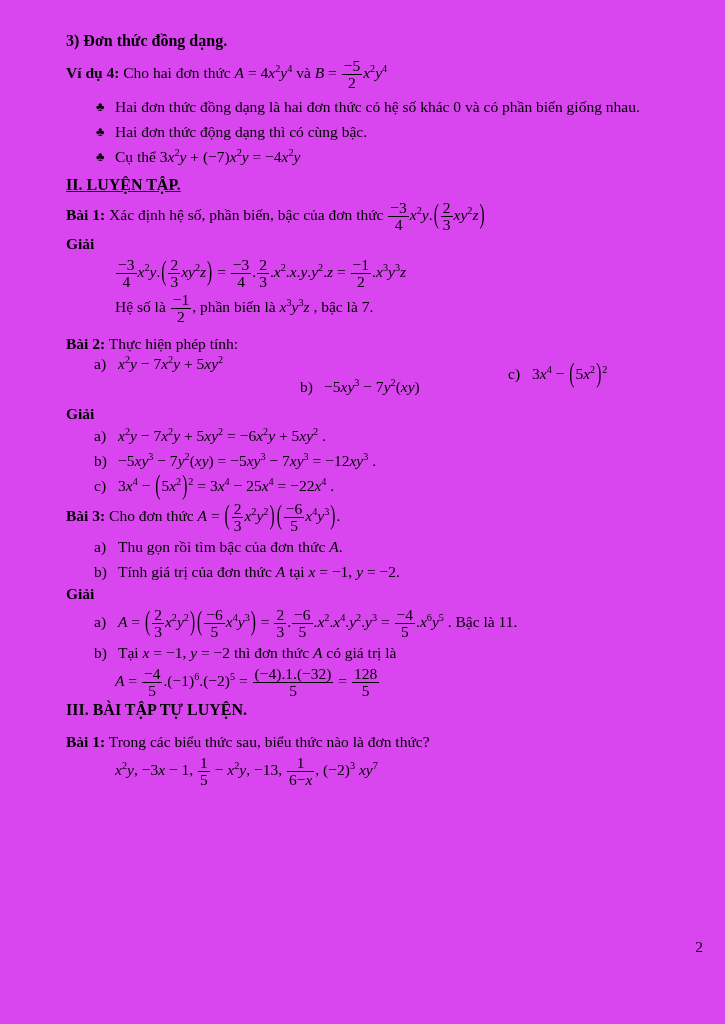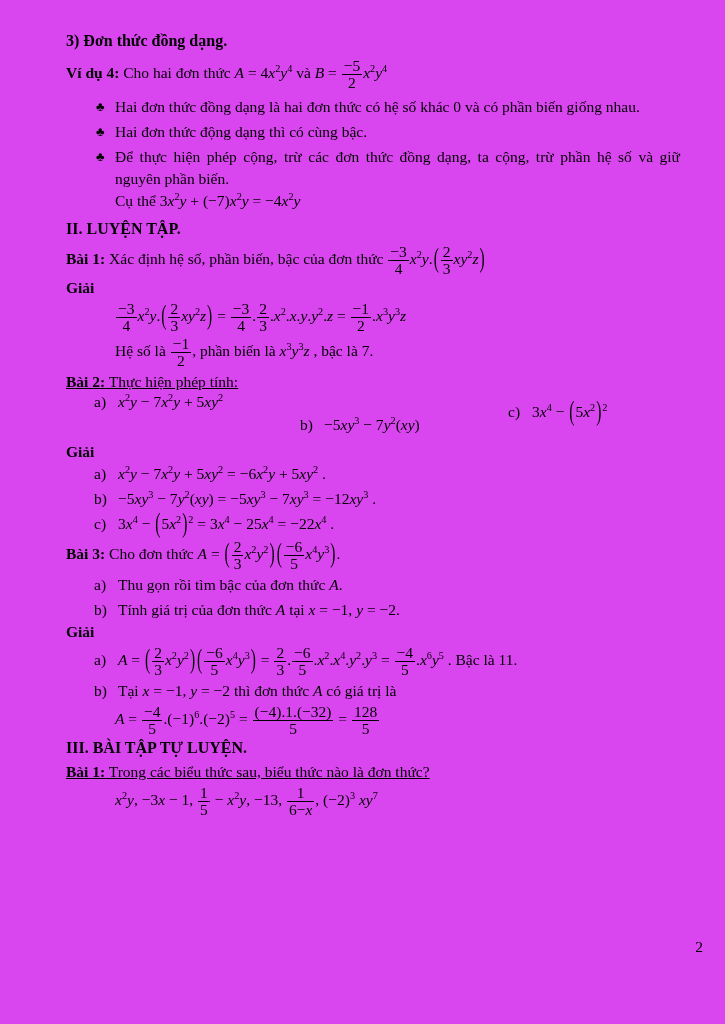--- a/index.html
+++ b/index.html
@@ -30,42 +30,42 @@
 </style>
 </head>
 <body>
 
 <div class="page">
   <div class="doc">
       <div class="ln h"><span class="bd">3) Đơn thức đồng dạng.</span></div>
       <div class="ln" style="margin-top: 6px;"><span class="bd">Ví dụ 4:</span><span> Cho hai đơn thức </span><span class="m"><span class="it">A</span><span> = 4</span><span class="it">x</span><span class="sup"><span>2</span></span><span class="it">y</span><span class="sup"><span>4</span></span></span><span> và </span><span class="m"><span class="it">B</span><span> = </span><span class="frac"><span class="num"><span>−5</span></span><span class="den"><span>2</span></span></span><span class="it">x</span><span class="sup"><span>2</span></span><span class="it">y</span><span class="sup"><span>4</span></span></span></div>
       <div class="ln bu nowrap" style="margin-top: 5px;"><span class="mkr">♣</span><span><span>Hai đơn thức đồng dạng là hai đơn thức có hệ số khác 0 và có phần biến giống nhau.</span></span></div>
       <div class="ln bu" style="margin-top: 3px;"><span class="mkr">♣</span><span><span>Hai đơn thức động dạng thì có cùng bậc.</span></span></div>
-      <div class="ln bu just" style="margin-top: 3px;"><span class="mkr">♣</span><span><span>Để thực hiện phép cộng, trừ các đơn thức đồng dạng, ta cộng, trừ phần hệ số và giữ nguyên phần biến.</span></span></div>
+      <div class="ln bu just" style="margin-top: 3px;"><span class="mkr">♣</span></div>
       <div class="ln ind2"><span>Cụ thể </span><span class="m"><span>3</span><span class="it">x</span><span class="sup"><span>2</span></span><span class="it">y</span><span> + (−7)</span><span class="it">x</span><span class="sup"><span>2</span></span><span class="it">y</span><span> = −4</span><span class="it">x</span><span class="sup"><span>2</span></span><span class="it">y</span></span></div>
-      <div class="ln h" style="margin-top: 6px;"><span class="bd">II. LUYỆN TẬP.</span></div>
+      <div class="ln h" style="margin-top: 6px; text-decoration: underline;"><span class="bd">II. LUYỆN TẬP.</span></div>
       <div class="ln" style="margin-top: 4px;"><span class="bd">Bài 1:</span><span> Xác định hệ số, phần biến, bậc của đơn thức </span><span class="m"><span class="frac"><span class="num"><span>−3</span></span><span class="den"><span>4</span></span></span><span class="it">x</span><span class="sup"><span>2</span></span><span class="it">y</span><span>.</span><span class="bigp">(</span><span class="frac"><span class="num"><span>2</span></span><span class="den"><span>3</span></span></span><span class="it">xy</span><span class="sup"><span>2</span></span><span class="it">z</span><span class="bigp">)</span></span></div>
       <div class="ln c"><span class="bd">Giải</span></div>
       <div class="ln ind2" style="margin-top: 2px;"><span class="m"><span class="frac"><span class="num"><span>−3</span></span><span class="den"><span>4</span></span></span><span class="it">x</span><span class="sup"><span>2</span></span><span class="it">y</span><span>.</span><span class="bigp">(</span><span class="frac"><span class="num"><span>2</span></span><span class="den"><span>3</span></span></span><span class="it">xy</span><span class="sup"><span>2</span></span><span class="it">z</span><span class="bigp">)</span><span> = </span><span class="frac"><span class="num"><span>−3</span></span><span class="den"><span>4</span></span></span><span>.</span><span class="frac"><span class="num"><span>2</span></span><span class="den"><span>3</span></span></span><span>.</span><span class="it">x</span><span class="sup"><span>2</span></span><span>.</span><span class="it">x</span><span>.</span><span class="it">y</span><span>.</span><span class="it">y</span><span class="sup"><span>2</span></span><span>.</span><span class="it">z</span><span> = </span><span class="frac"><span class="num"><span>−1</span></span><span class="den"><span>2</span></span></span><span>.</span><span class="it">x</span><span class="sup"><span>3</span></span><span class="it">y</span><span class="sup"><span>3</span></span><span class="it">z</span></span></div>
       <div class="ln ind2" style="margin-top: 2px;"><span>Hệ số là </span><span class="m"><span class="frac"><span class="num"><span>−1</span></span><span class="den"><span>2</span></span></span></span><span>, phần biến là </span><span class="m"><span class="it">x</span><span class="sup"><span>3</span></span><span class="it">y</span><span class="sup"><span>3</span></span><span class="it">z</span></span><span> , bậc là 7.</span></div>
-      <div class="ln" style="margin-top: 2px; text-decoration: underline;"><span class="bd">Bài 2:</span><span> Thực hiện phép tính:</span></div>
+      <div class="ln" style="margin-top: 8px;"><span class="bd">Bài 2:</span><span> Thực hiện phép tính:</span></div>
       <div class="row" style="height: 48px;">
         <div class="cell" style="left: 28px; top: 0px;"><span class="lbl">a)</span><span class="m"><span class="it">x</span><span class="sup"><span>2</span></span><span class="it">y</span><span> − 7</span><span class="it">x</span><span class="sup"><span>2</span></span><span class="it">y</span><span> + 5</span><span class="it">xy</span><span class="sup"><span>2</span></span></span></div>
         <div class="cell" style="left: 234px; top: 14px; margin-top: 9px;"><span class="lbl">b)</span><span class="m"><span>−5</span><span class="it">xy</span><span class="sup"><span>3</span></span><span> − 7</span><span class="it">y</span><span class="sup"><span>2</span></span><span>(</span><span class="it">xy</span><span>)</span></span></div>
         <div class="cell" style="left: 442px; top: 10px;"><span class="lbl">c)</span><span class="m"><span>3</span><span class="it">x</span><span class="sup"><span>4</span></span><span> − </span><span class="bigp">(</span><span>5</span><span class="it">x</span><span class="sup"><span>2</span></span><span class="bigp">)</span><span class="sup"><span>2</span></span></span></div>
       </div>
       <div class="ln c"><span class="bd">Giải</span></div>
       <div class="ln item"><span class="lbl">a)</span><span><span class="m"><span class="it">x</span><span class="sup"><span>2</span></span><span class="it">y</span><span> − 7</span><span class="it">x</span><span class="sup"><span>2</span></span><span class="it">y</span><span> + 5</span><span class="it">xy</span><span class="sup"><span>2</span></span><span> = −6</span><span class="it">x</span><span class="sup"><span>2</span></span><span class="it">y</span><span> + 5</span><span class="it">xy</span><span class="sup"><span>2</span></span></span><span> .</span></span></div>
       <div class="ln item" style="margin-top: 3px;"><span class="lbl">b)</span><span><span class="m"><span>−5</span><span class="it">xy</span><span class="sup"><span>3</span></span><span> − 7</span><span class="it">y</span><span class="sup"><span>2</span></span><span>(</span><span class="it">xy</span><span>) = −5</span><span class="it">xy</span><span class="sup"><span>3</span></span><span> − 7</span><span class="it">xy</span><span class="sup"><span>3</span></span><span> = −12</span><span class="it">xy</span><span class="sup"><span>3</span></span></span><span> .</span></span></div>
       <div class="ln item" style="margin-top: 3px;"><span class="lbl">c)</span><span><span class="m"><span>3</span><span class="it">x</span><span class="sup"><span>4</span></span><span> − </span><span class="bigp">(</span><span>5</span><span class="it">x</span><span class="sup"><span>2</span></span><span class="bigp">)</span><span class="sup"><span>2</span></span><span> = 3</span><span class="it">x</span><span class="sup"><span>4</span></span><span> − 25</span><span class="it">x</span><span class="sup"><span>4</span></span><span> = −22</span><span class="it">x</span><span class="sup"><span>4</span></span></span><span> .</span></span></div>
       <div class="ln" style="margin-top: 4px;"><span class="bd">Bài 3:</span><span> Cho đơn thức </span><span class="m"><span class="it">A</span><span> = </span><span class="bigp">(</span><span class="frac"><span class="num"><span>2</span></span><span class="den"><span>3</span></span></span><span class="it">x</span><span class="sup"><span>2</span></span><span class="it">y</span><span class="sup"><span>2</span></span><span class="bigp">)</span><span class="bigp">(</span><span class="frac"><span class="num"><span>−6</span></span><span class="den"><span>5</span></span></span><span class="it">x</span><span class="sup"><span>4</span></span><span class="it">y</span><span class="sup"><span>3</span></span><span class="bigp">)</span><span>.</span></span></div>
       <div class="ln item" style="margin-top: 2px;"><span class="lbl">a)</span><span><span>Thu gọn rồi tìm bậc của đơn thức </span><span class="m"><span class="it">A</span></span><span>.</span></span></div>
       <div class="ln item" style="margin-top: 3px;"><span class="lbl">b)</span><span><span>Tính giá trị của đơn thức </span><span class="m"><span class="it">A</span></span><span> tại </span><span class="m"><span class="it">x</span><span> = −1, </span><span class="it">y</span><span> = −2</span></span><span>.</span></span></div>
       <div class="ln c"><span class="bd">Giải</span></div>
       <div class="ln item" style="margin-top: 2px;"><span class="lbl">a)</span><span><span class="m"><span class="it">A</span><span> = </span><span class="bigp">(</span><span class="frac"><span class="num"><span>2</span></span><span class="den"><span>3</span></span></span><span class="it">x</span><span class="sup"><span>2</span></span><span class="it">y</span><span class="sup"><span>2</span></span><span class="bigp">)</span><span class="bigp">(</span><span class="frac"><span class="num"><span>−6</span></span><span class="den"><span>5</span></span></span><span class="it">x</span><span class="sup"><span>4</span></span><span class="it">y</span><span class="sup"><span>3</span></span><span class="bigp">)</span><span> = </span><span class="frac"><span class="num"><span>2</span></span><span class="den"><span>3</span></span></span><span>.</span><span class="frac"><span class="num"><span>−6</span></span><span class="den"><span>5</span></span></span><span>.</span><span class="it">x</span><span class="sup"><span>2</span></span><span>.</span><span class="it">x</span><span class="sup"><span>4</span></span><span>.</span><span class="it">y</span><span class="sup"><span>2</span></span><span>.</span><span class="it">y</span><span class="sup"><span>3</span></span><span> = </span><span class="frac"><span class="num"><span>−4</span></span><span class="den"><span>5</span></span></span><span>.</span><span class="it">x</span><span class="sup"><span>6</span></span><span class="it">y</span><span class="sup"><span>5</span></span></span><span> . Bậc là 11.</span></span></div>
       <div class="ln item" style="margin-top: 2px;"><span class="lbl">b)</span><span><span>Tại </span><span class="m"><span class="it">x</span><span> = −1, </span><span class="it">y</span><span> = −2</span></span><span> thì đơn thức </span><span class="m"><span class="it">A</span></span><span> có giá trị là</span></span></div>
       <div class="ln ind2" style="margin-top: 2px;"><span class="m"><span class="it">A</span><span> = </span><span class="frac"><span class="num"><span>−4</span></span><span class="den"><span>5</span></span></span><span>.(−1)</span><span class="sup"><span>6</span></span><span>.(−2)</span><span class="sup"><span>5</span></span><span> = </span><span class="frac"><span class="num"><span>(−4).1.(−32)</span></span><span class="den"><span>5</span></span></span><span> = </span><span class="frac"><span class="num"><span>128</span></span><span class="den"><span>5</span></span></span></span></div>
       <div class="ln h" style=""><span class="bd">III. BÀI TẬP TỰ LUYỆN.</span></div>
-      <div class="ln" style="margin-top: 2px; text-decoration: underline;"><span class="bd">Bài 1:</span><span> Trong các biểu thức sau, biểu thức nào là đơn thức?</span></div>
+      <div class="ln" style="margin-top: 10px;"><span class="bd">Bài 1:</span><span> Trong các biểu thức sau, biểu thức nào là đơn thức?</span></div>
       <div class="ln ind2" style="margin-top: 2px;"><span class="m"><span class="it">x</span><span class="sup"><span>2</span></span><span class="it">y</span><span>, −3</span><span class="it">x</span><span> − 1, </span><span class="frac"><span class="num"><span>1</span></span><span class="den"><span>5</span></span></span><span> − </span><span class="it">x</span><span class="sup"><span>2</span></span><span class="it">y</span><span>, −13, </span><span class="frac"><span class="num"><span>1</span></span><span class="den"><span>6−</span><span class="it">x</span></span></span><span>, (−2)</span><span class="sup"><span>3</span></span><span> </span><span class="it">xy</span><span class="sup"><span>7</span></span></span></div>
     </div>
   <div class="pagenum">2</div>
 </div>
 
 </body></html>

